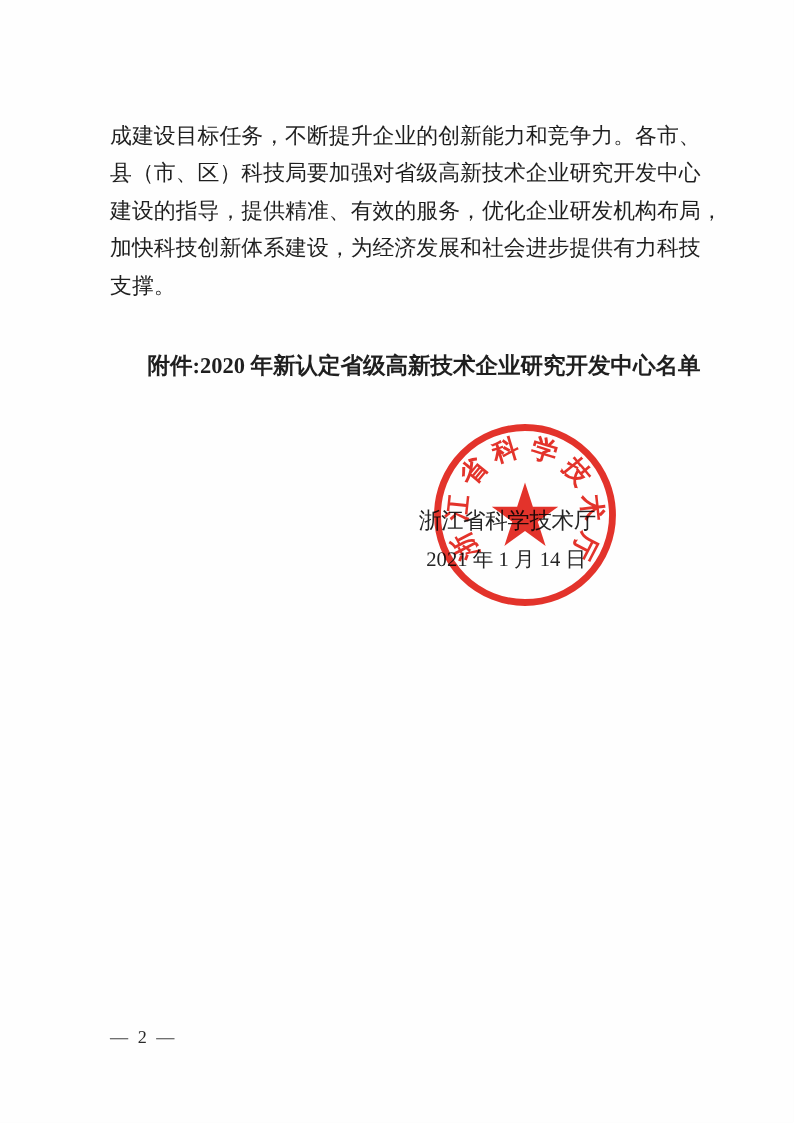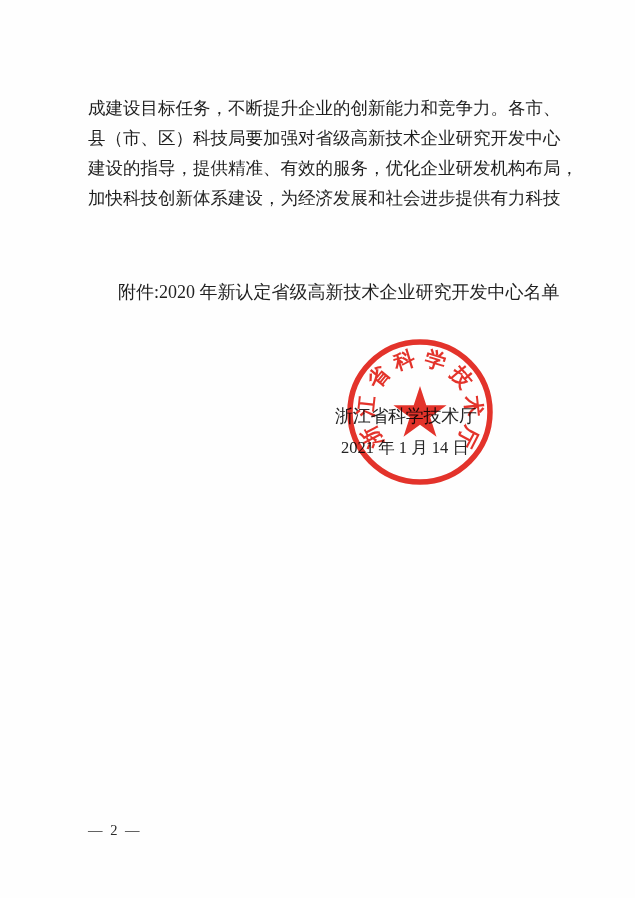--- a/index.html
+++ b/index.html
@@ -39,20 +39,21 @@
   }
   .attachment-line {
     position: absolute;
     left: 118px;
     top: 277px;
     width: 470px;
     font-size: 18px;
     line-height: 30px;
     color: #1f1f1f;
     white-space: nowrap;
+    font-weight: bold;
   }
   .signature-block {
     position: absolute;
     left: 0;
     top: 0;
     width: 635px;
     height: 898px;
     pointer-events: none;
   }
   .org-name-text {
@@ -99,20 +100,21 @@
 </head>
 <body>
 
 <div class="page">
 
   <div class="body-paragraph">
     <div class="para-line">成建设目标任务，不断提升企业的创新能力和竞争力。各市、</div>
     <div class="para-line">县（市、区）科技局要加强对省级高新技术企业研究开发中心</div>
     <div class="para-line">建设的指导，提供精准、有效的服务，优化企业研发机构布局，</div>
     <div class="para-line">加快科技创新体系建设，为经济发展和社会进步提供有力科技</div>
+    <div class="para-line last">支撑。</div>
   </div>
 
   <div class="attachment-line">附件:2020 年新认定省级高新技术企业研究开发中心名单</div>
 
   <div class="signature-block">
     <div class="org-name-text">浙江省科学技术厅</div>
     <div class="signature-date">2021 年 1 月 14 日</div>
   </div>
 
   <svg class="official-seal" viewBox="0 0 160 160" xmlns="http://www.w3.org/2000/svg">

